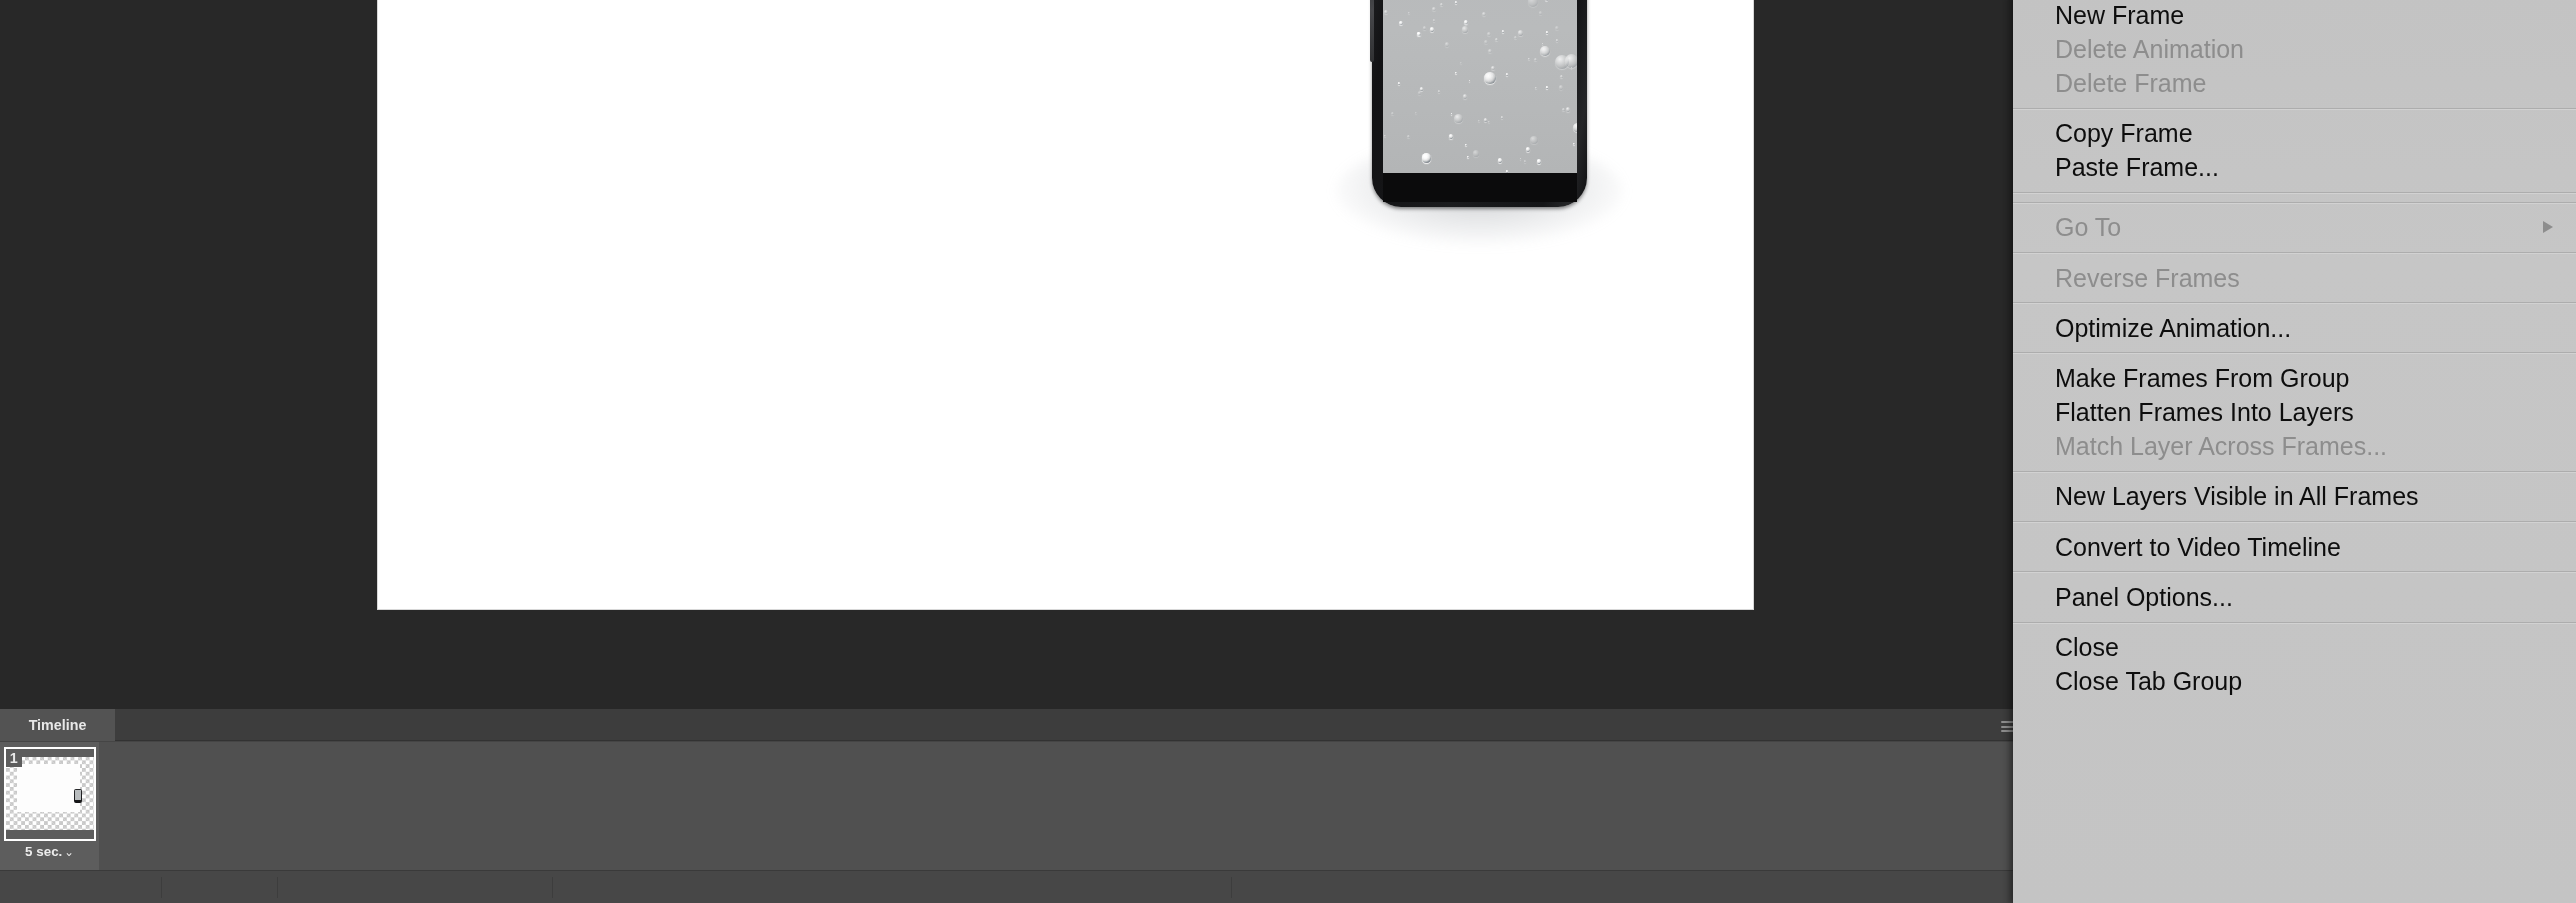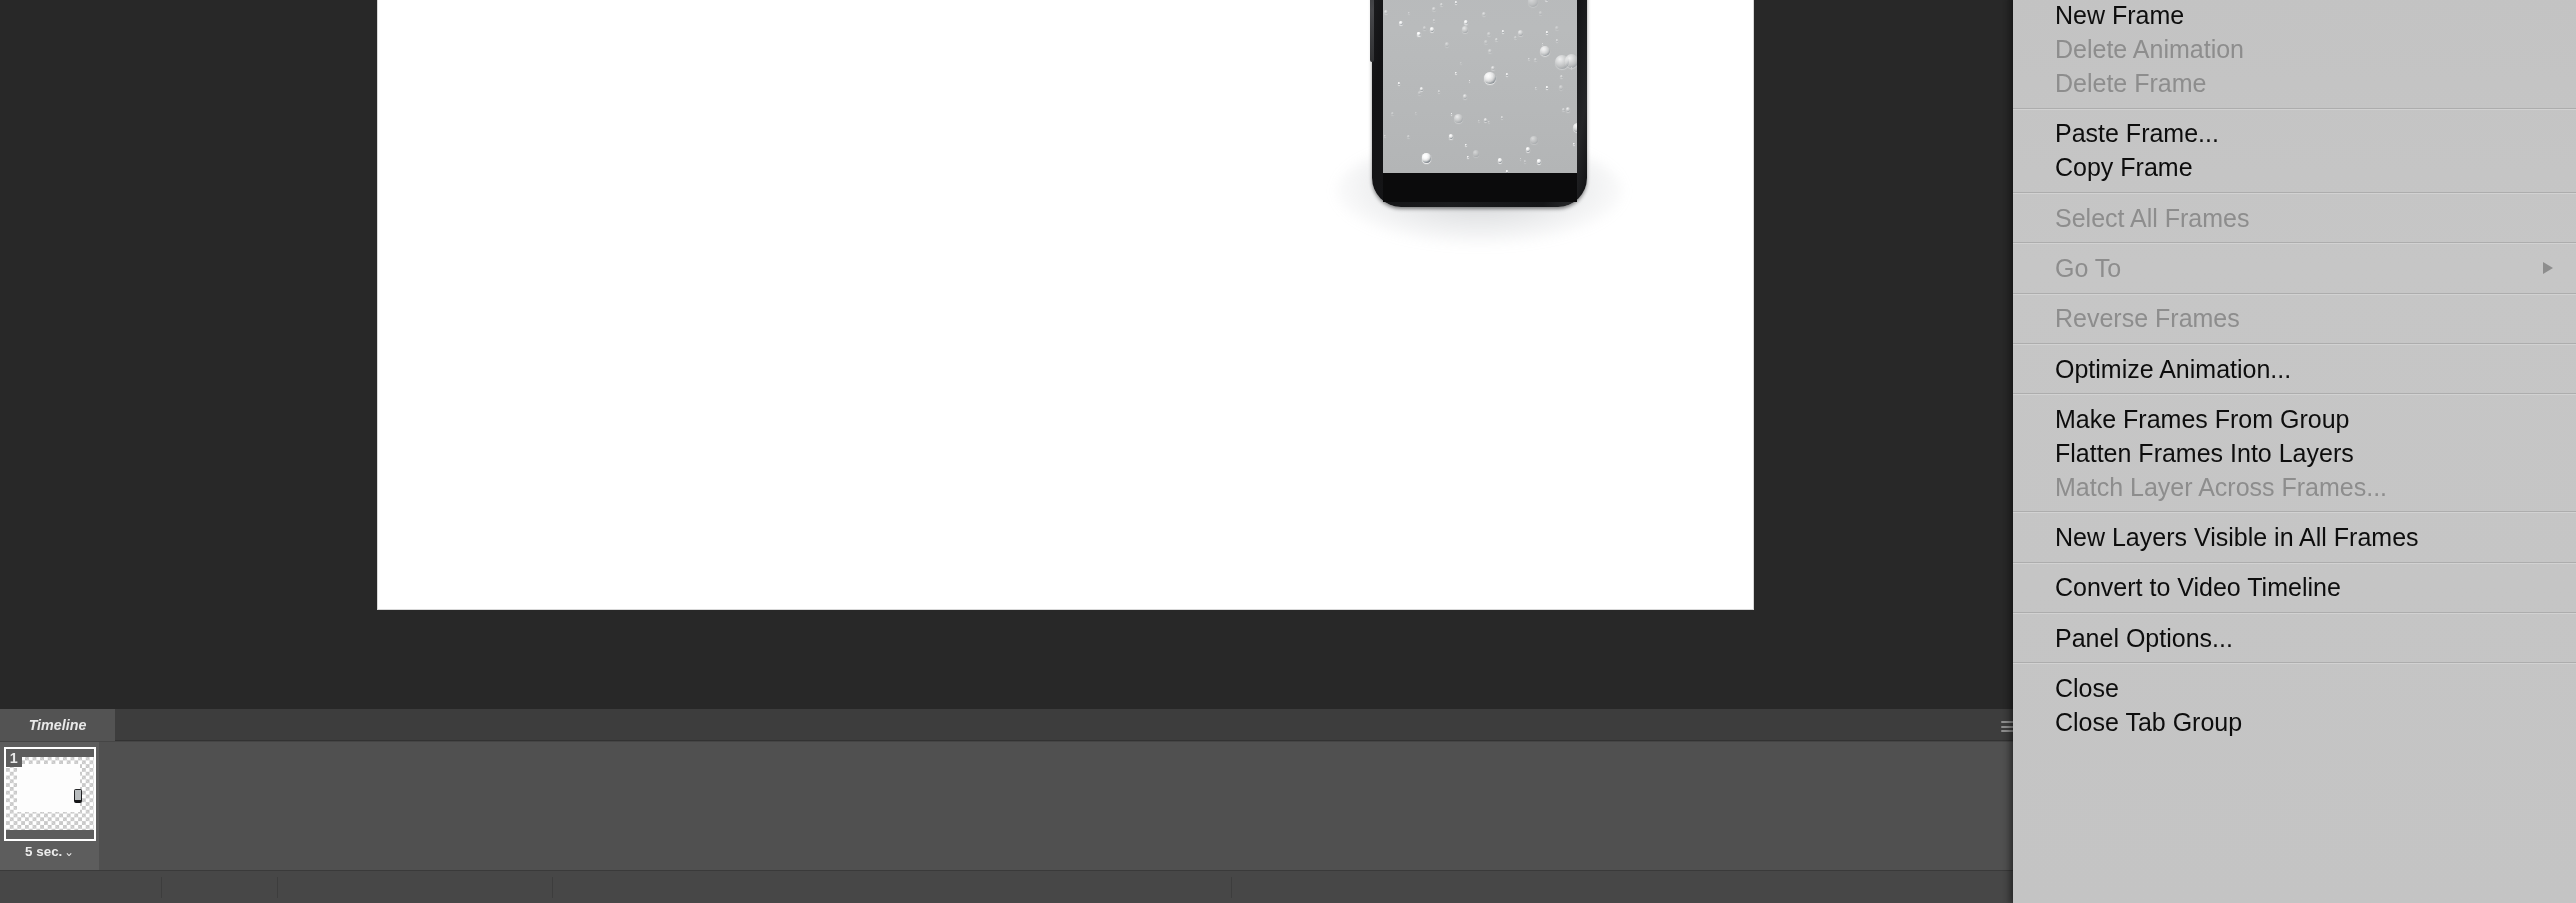--- a/index.html
+++ b/index.html
@@ -106,21 +106,20 @@
     background: #454545;
   }
   #timeline-tabbar {
     position: absolute;
     left: 0; top: 0;
     width: 2576px;
     height: 32px;
     background: #3d3d3d;
     border-bottom: 1px solid #323232;
     box-sizing: border-box;
-    font-style: italic;
   }
   #timeline-tab {
     position: absolute;
     left: 0; top: 0;
     width: 115px;
     height: 32px;
     background: #535353;
     display: flex;
     align-items: center;
     justify-content: center;
@@ -514,24 +513,23 @@
     <div class="sep" style="left:552px"></div>
     <div class="sep" style="left:1231px"></div>
   </div>
 </div>
 
 <div id="flyout-menu">
     <div class="menu-item"><span>New Frame</span></div>
     <div class="menu-item disabled"><span>Delete Animation</span></div>
     <div class="menu-item disabled"><span>Delete Frame</span></div>
     <div class="menu-sep"></div>
+    <div class="menu-item"><span>Copy Frame</span></div>
     <div class="menu-item"><span>Paste Frame...</span></div>
-    <div class="menu-item"><span>Copy Frame</span></div>
-    <div class="menu-sep"></div>
-    <div class="menu-item disabled"><span>Select All Frames</span></div>
+    <div class="menu-sep"></div>
     <div class="menu-sep"></div>
     <div class="menu-item disabled"><span>Go To</span><span class="submenu-arrow"></span></div>
     <div class="menu-sep"></div>
     <div class="menu-item disabled"><span>Reverse Frames</span></div>
     <div class="menu-sep"></div>
     <div class="menu-item"><span>Optimize Animation...</span></div>
     <div class="menu-sep"></div>
     <div class="menu-item"><span>Make Frames From Group</span></div>
     <div class="menu-item"><span>Flatten Frames Into Layers</span></div>
     <div class="menu-item disabled"><span>Match Layer Across Frames...</span></div>

